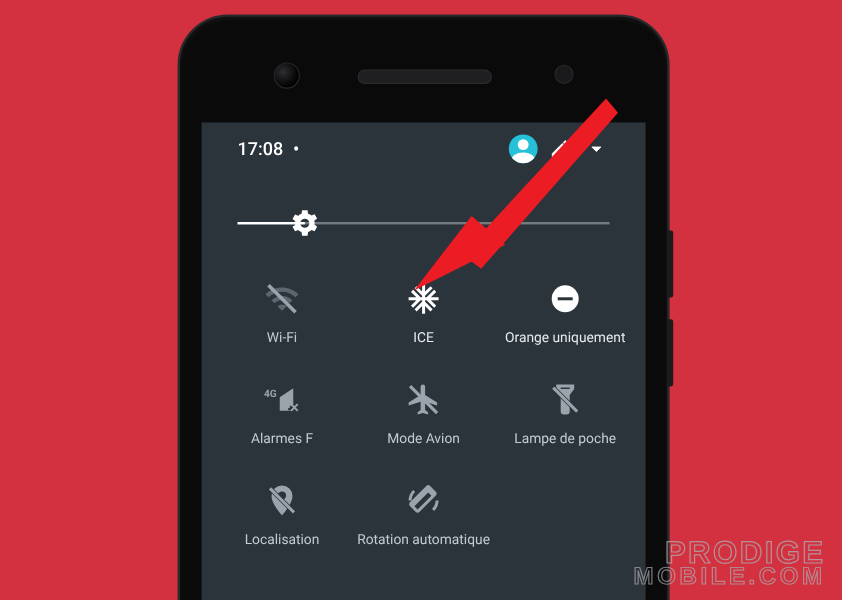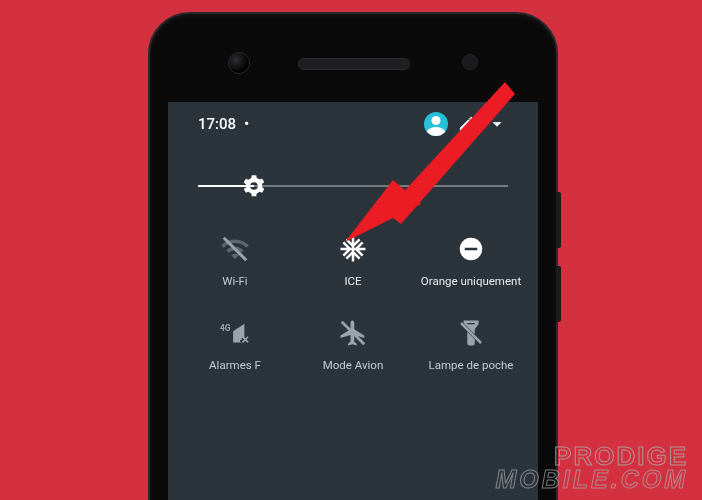--- a/index.html
+++ b/index.html
@@ -90,21 +90,21 @@
   .tile.white .tile-label { color:#e8ecef; }
   .arrow {
     position:absolute; pointer-events:none;
   }
   .watermark {
     position:absolute; right:14px; bottom:10px;
     font-family: Arial, sans-serif; text-align:right; line-height:0.85;
     color:rgba(255,255,255,0.62);
   }
   .watermark .l1{ font-size:26px; font-weight:900; letter-spacing:2px; -webkit-text-stroke:1px rgba(170,170,174,0.8); color:transparent;text-align:right; }
-  .watermark .l2{ font-size:25px; font-weight:900; letter-spacing:3px; -webkit-text-stroke:1px rgba(170,170,174,0.7); color:transparent; margin-top:2px;font-style:italic;}
+  .watermark .l2{ font-size:20px; font-weight:900; letter-spacing:3px; -webkit-text-stroke:1px rgba(170,170,174,0.7); color:transparent; margin-top:2px;}
 </style>
 </head>
 <body>
 
 <div class="phone">
   <div class="side-btn a"></div>
   <div class="side-btn b"></div>
   <div class="sensor-cam"></div>
   <div class="speaker"></div>
   <div class="sensor-prox"></div>
@@ -195,21 +195,39 @@
         <span class="tile-icon">
           <svg viewBox="0 0 24 24">
               <path d="M6 2h12v3l-3 4v11a2 2 0 0 1-2 2h-2a2 2 0 0 1-2-2V9L6 5V2zm3 2v1h6V4H9z"></path>
               <path d="M4 4l16 16" stroke="#2b333b" stroke-width="3"></path>
               <path d="M4 4l16 16" stroke="#9ba4ad" stroke-width="2"></path>
             </svg>
         </span>
         <span class="tile-label">Lampe de poche</span>
       </div>
 
-
+      <div class="tile">
+        <span class="tile-icon">
+          <svg viewBox="0 0 24 24">
+              <path d="M12 2a7 7 0 0 0-7 7c0 5.25 7 13 7 13s7-7.75 7-13a7 7 0 0 0-7-7zm0 9.5A2.5 2.5 0 1 1 12 6a2.5 2.5 0 0 1 0 5.5z"></path>
+              <path d="M4 4l16 16" stroke="#2b333b" stroke-width="3"></path>
+              <path d="M4 4l16 16" stroke="#9ba4ad" stroke-width="2"></path>
+            </svg>
+        </span>
+        <span class="tile-label">Localisation</span>
+      </div>
+
+      <div class="tile">
+        <span class="tile-icon">
+          <svg viewBox="0 0 24 24">
+              <path d="m16.48 2.52 3.54 3.54a2 2 0 0 1 0 2.83L9.42 19.5a2 2 0 0 1-2.83 0L3.05 15.96a2 2 0 0 1 0-2.83L13.65 2.52a2 2 0 0 1 2.83 0zM8 18.08l9.19-9.19-2.12-2.12L5.88 15.96 8 18.08zM2 12a10 10 0 0 1 3-7l1.4 1.4A8 8 0 0 0 4 12H2zm20 0a10 10 0 0 1-3 7l-1.4-1.4A8 8 0 0 0 20 12h2z"></path>
+            </svg>
+        </span>
+        <span class="tile-label">Rotation automatique</span>
+      </div>
 
 
     </div>
   </div>
 </div>
 
 <svg class="arrow" style="left:325px; top:72px;" width="190" height="180" viewBox="0 0 190 180">
   <g fill="#ec1c24">
     <polygon points="20,170 68,108 96,132"></polygon>
     <polygon points="60,140 180,10 190,22 76,152"></polygon>

